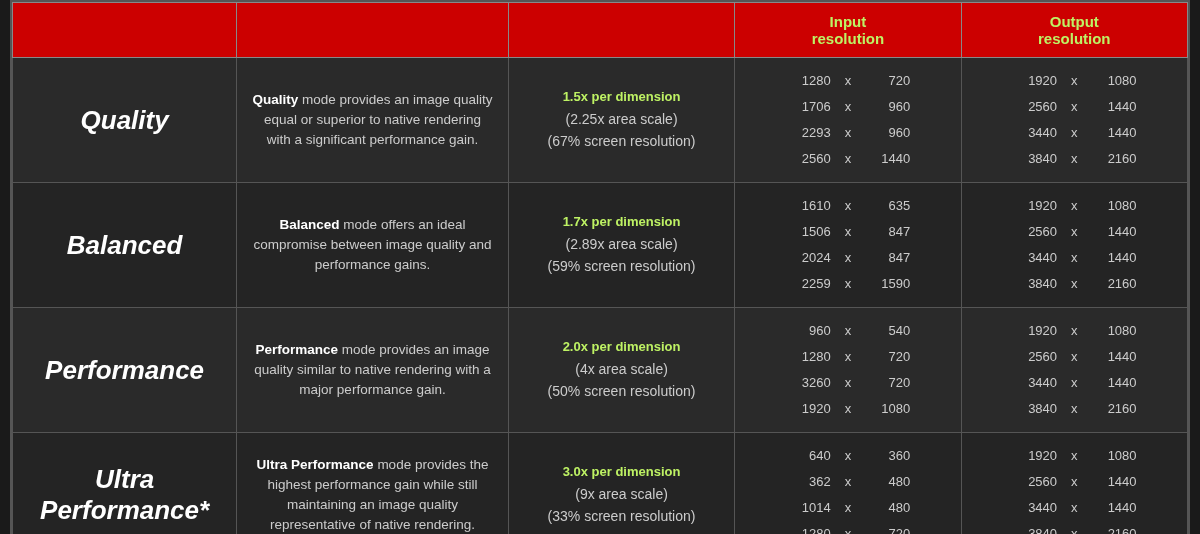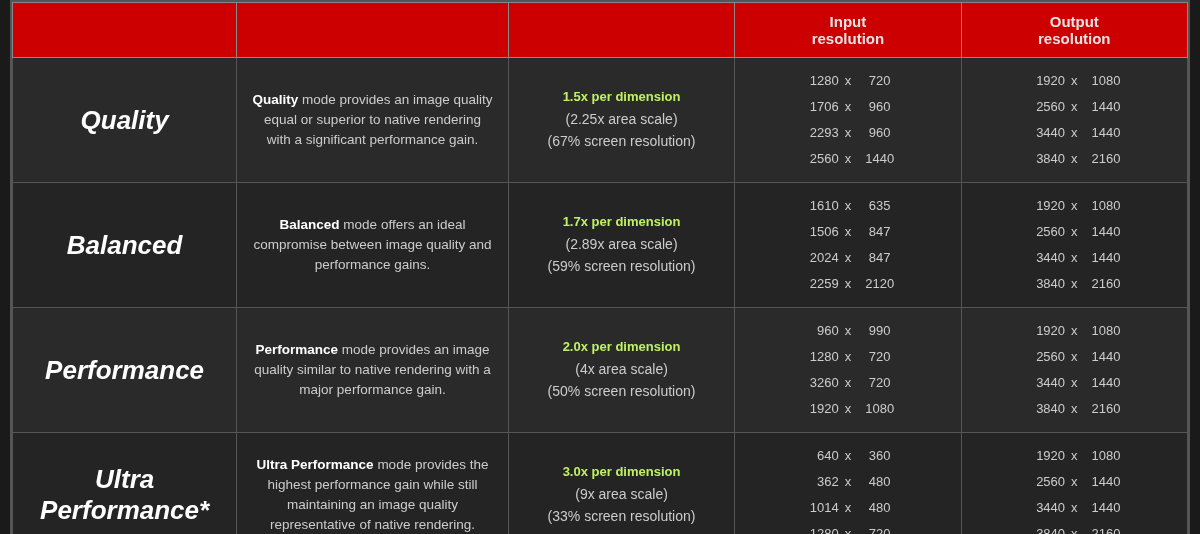--- a/index.html
+++ b/index.html
@@ -16,21 +16,21 @@
       border: 2px solid #555;
     }
     table {
       width: 100%;
       border-collapse: collapse;
     }
     thead tr {
       background: #cc0000;
     }
     thead th {
-      color: #e5e5e5;
+      color: #bef264;
       font-weight: bold;
       font-size: 15px;
       padding: 10px 12px;
       text-align: center;
       border: 1px solid #888;
     }
     thead th:first-child {
       text-align: center;
     }
     tbody tr {
@@ -82,32 +82,32 @@
       text-align: center;
       font-size: 13px;
       color: #ccc;
       line-height: 2;
       width: 200px;
     }
     .res-row {
       display: flex;
       justify-content: center;
       align-items: center;
-      gap: 6px;
+      gap: 14px;
     }
     .res-num {
       min-width: 45px;
       text-align: right;
     }
     .res-x {
       text-align: center;
     }
     .res-num2 {
       min-width: 45px;
-      text-align: center;
+      text-align: right;
     }
   </style>
 </head>
 <body>
 
 <div class="table-container">
   <table>
     <thead>
       <tr>
         <th></th>
@@ -183,21 +183,21 @@
               <span class="res-num2">847</span>
             </div>
             <div class="res-row">
               <span class="res-num">2024</span>
               <span class="res-x">x</span>
               <span class="res-num2">847</span>
             </div>
             <div class="res-row">
               <span class="res-num">2259</span>
               <span class="res-x">x</span>
-              <span class="res-num2">2120</span>
+              <span class="res-num2">1590</span>
             </div>
           </td>
           <td class="resolutions-cell">
             <div class="res-row">
               <span class="res-num">1920</span>
               <span class="res-x">x</span>
               <span class="res-num2">1080</span>
             </div>
             <div class="res-row">
               <span class="res-num">2560</span>
@@ -217,21 +217,21 @@
           </td>
         </tr>
         <tr>
           <td class="mode-cell">Performance</td>
           <td class="desc-cell"><strong>Performance</strong> mode provides an image quality similar to native rendering with a major performance gain.</td>
           <td class="scale-cell"><span class="scale-main">2.0x per dimension</span>(4x area scale)<br>(50% screen resolution)</td>
           <td class="resolutions-cell">
             <div class="res-row">
               <span class="res-num">960</span>
               <span class="res-x">x</span>
-              <span class="res-num2">990</span>
+              <span class="res-num2">540</span>
             </div>
             <div class="res-row">
               <span class="res-num">1280</span>
               <span class="res-x">x</span>
               <span class="res-num2">720</span>
             </div>
             <div class="res-row">
               <span class="res-num">3260</span>
               <span class="res-x">x</span>
               <span class="res-num2">720</span>

